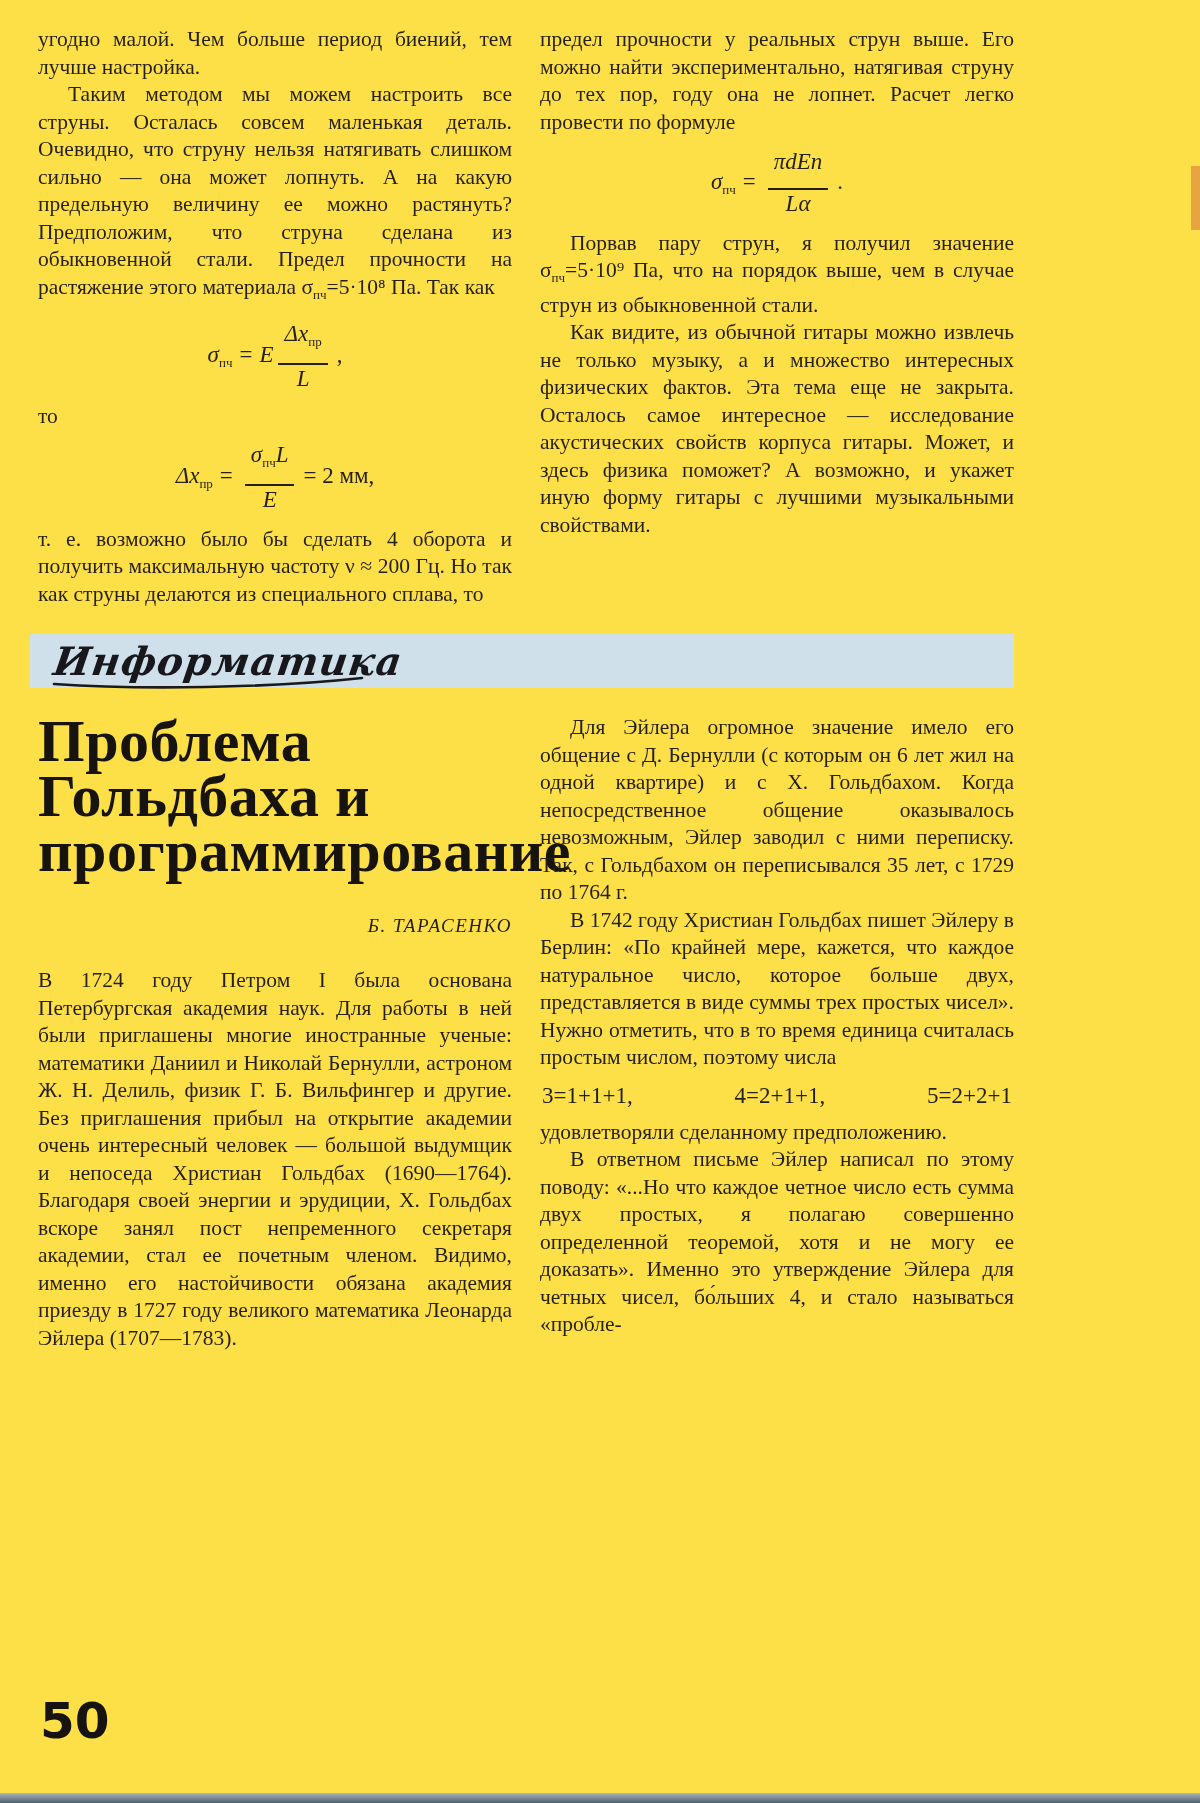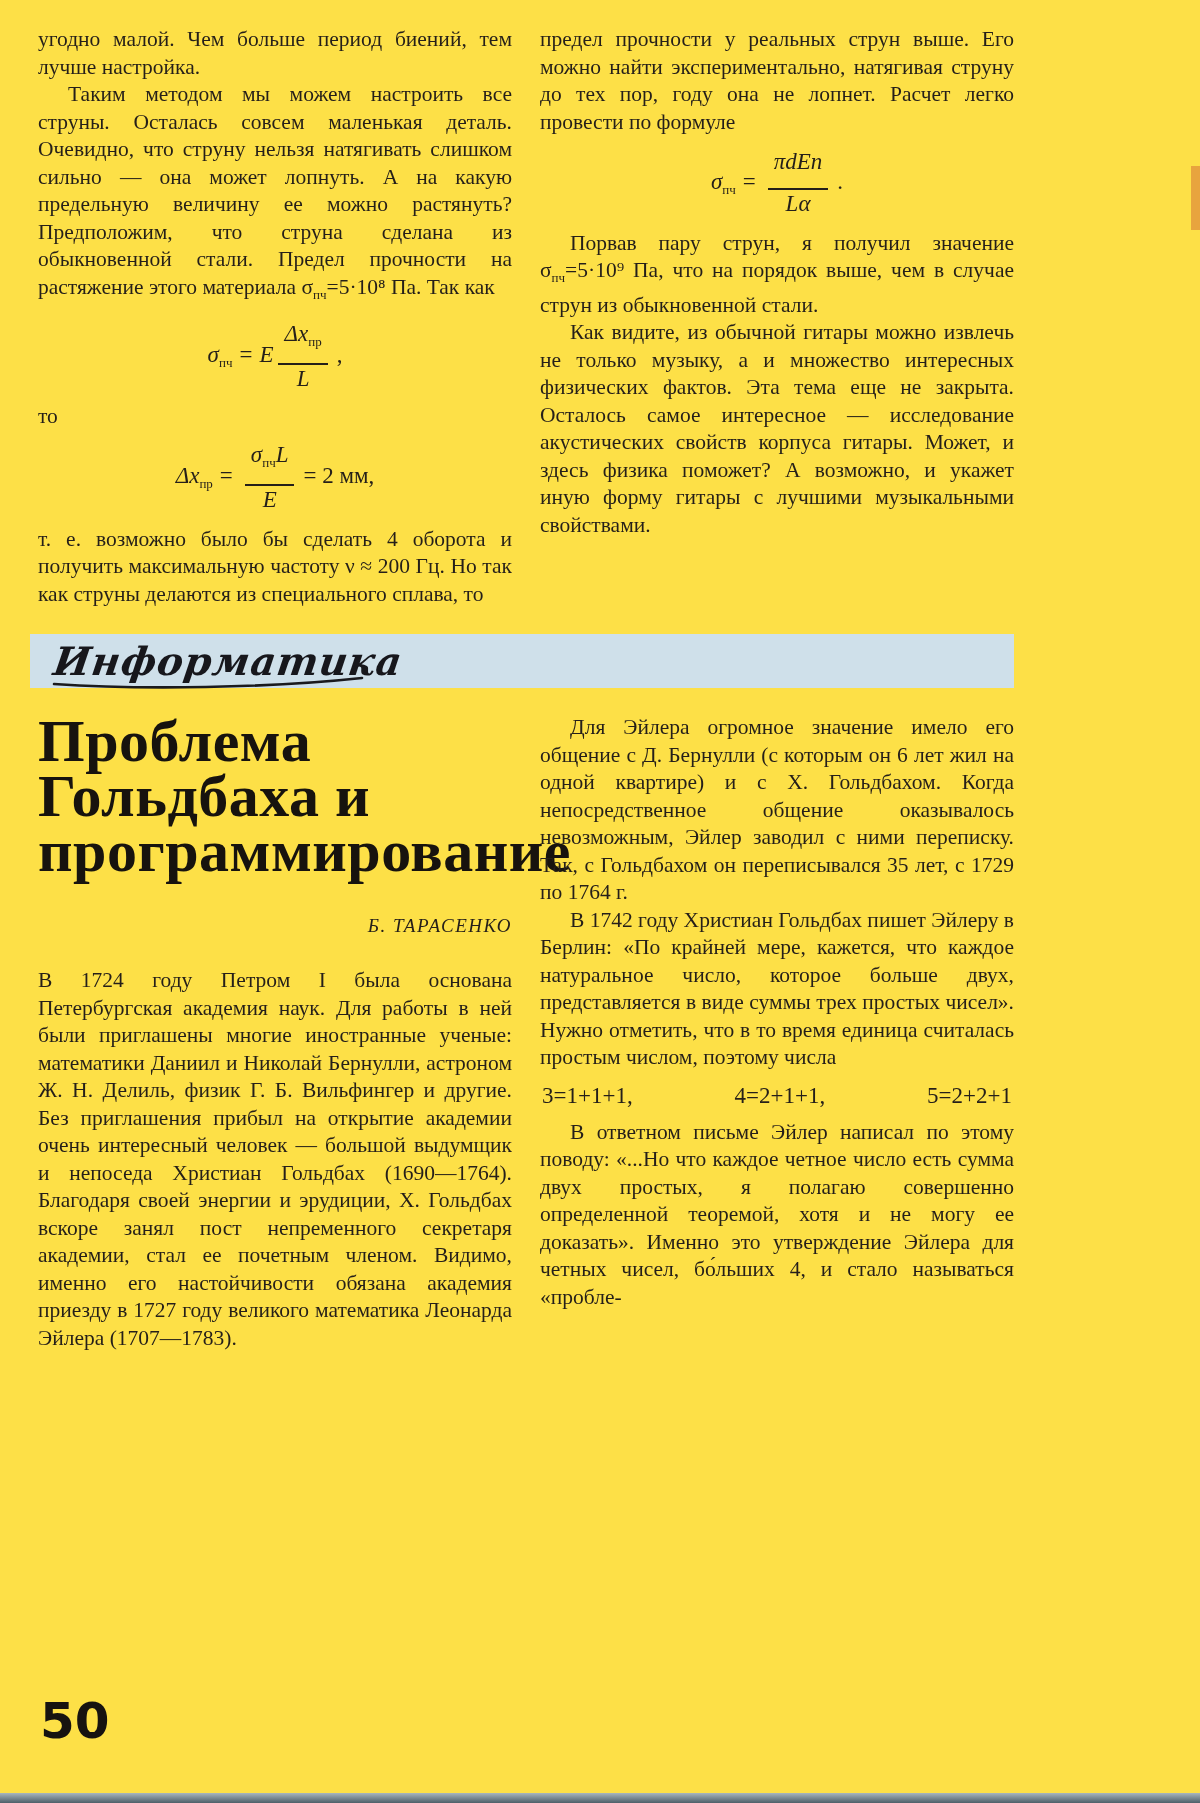--- a/index.html
+++ b/index.html
@@ -124,20 +124,21 @@
       </div>
 
       <div class="col">
         <p class="body indent">Для Эйлера огромное значение имело его общение с Д. Бернулли (с которым он 6 лет жил на одной квартире) и с Х. Гольдбахом. Когда непосредственное общение оказывалось невозможным, Эйлер заводил с ними переписку. Так, с Гольдбахом он переписывался 35 лет, с 1729 по 1764 г.</p>
         <p class="body indent">В 1742 году Христиан Гольдбах пишет Эйлеру в Берлин: «По крайней мере, кажется, что каждое натуральное число, которое больше двух, представляется в виде суммы трех простых чисел». Нужно отметить, что в то время единица считалась простым числом, поэтому числа</p>
         <div class="eq-row">
           <span>3=1+1+1,</span>
           <span>4=2+1+1,</span>
           <span>5=2+2+1</span>
         </div>
+        <p class="body">удовлетворяли сделанному предположению.</p>
         <p class="body indent">В ответном письме Эйлер написал по этому поводу: «...Но что каждое четное число есть сумма двух простых, я полагаю совершенно определенной теоремой, хотя и не могу ее доказать». Именно это утверждение Эйлера для четных чисел, бо́льших 4, и стало называться «пробле-</p>
       </div>
     </section>
 
   </div>
 
   <div class="page-number">50</div>
 
   <div class="bottom-strip"></div>
 

